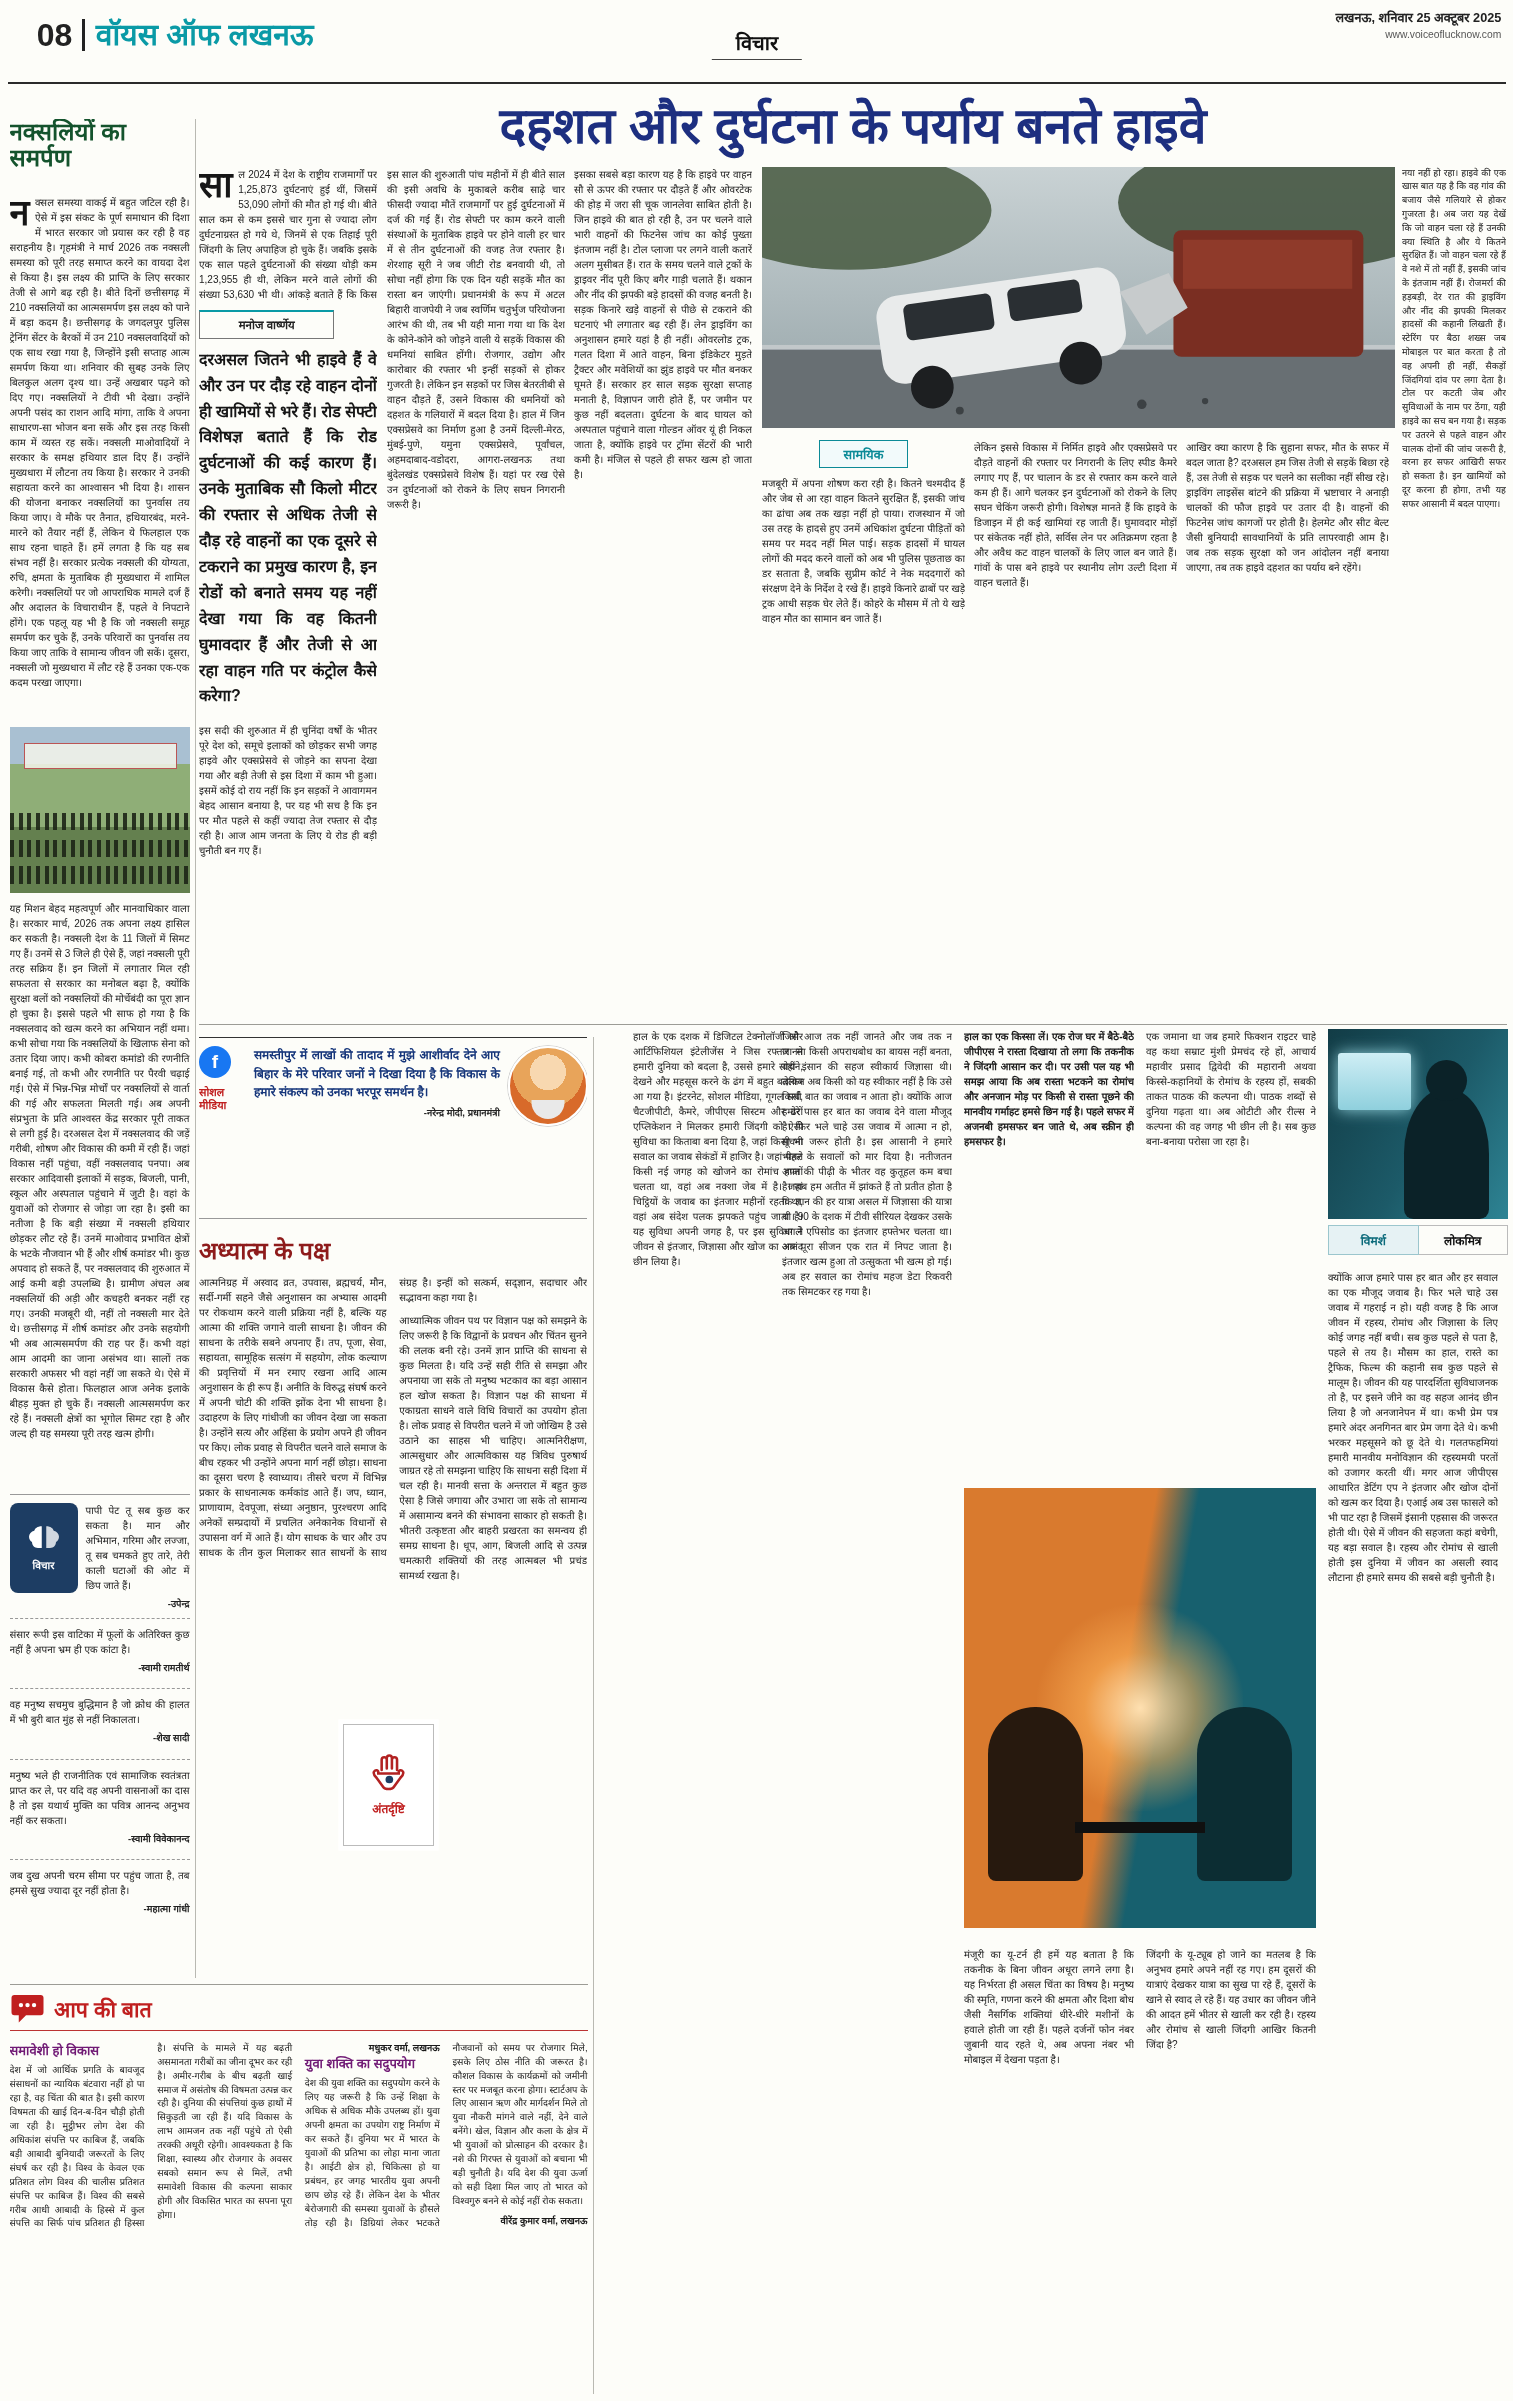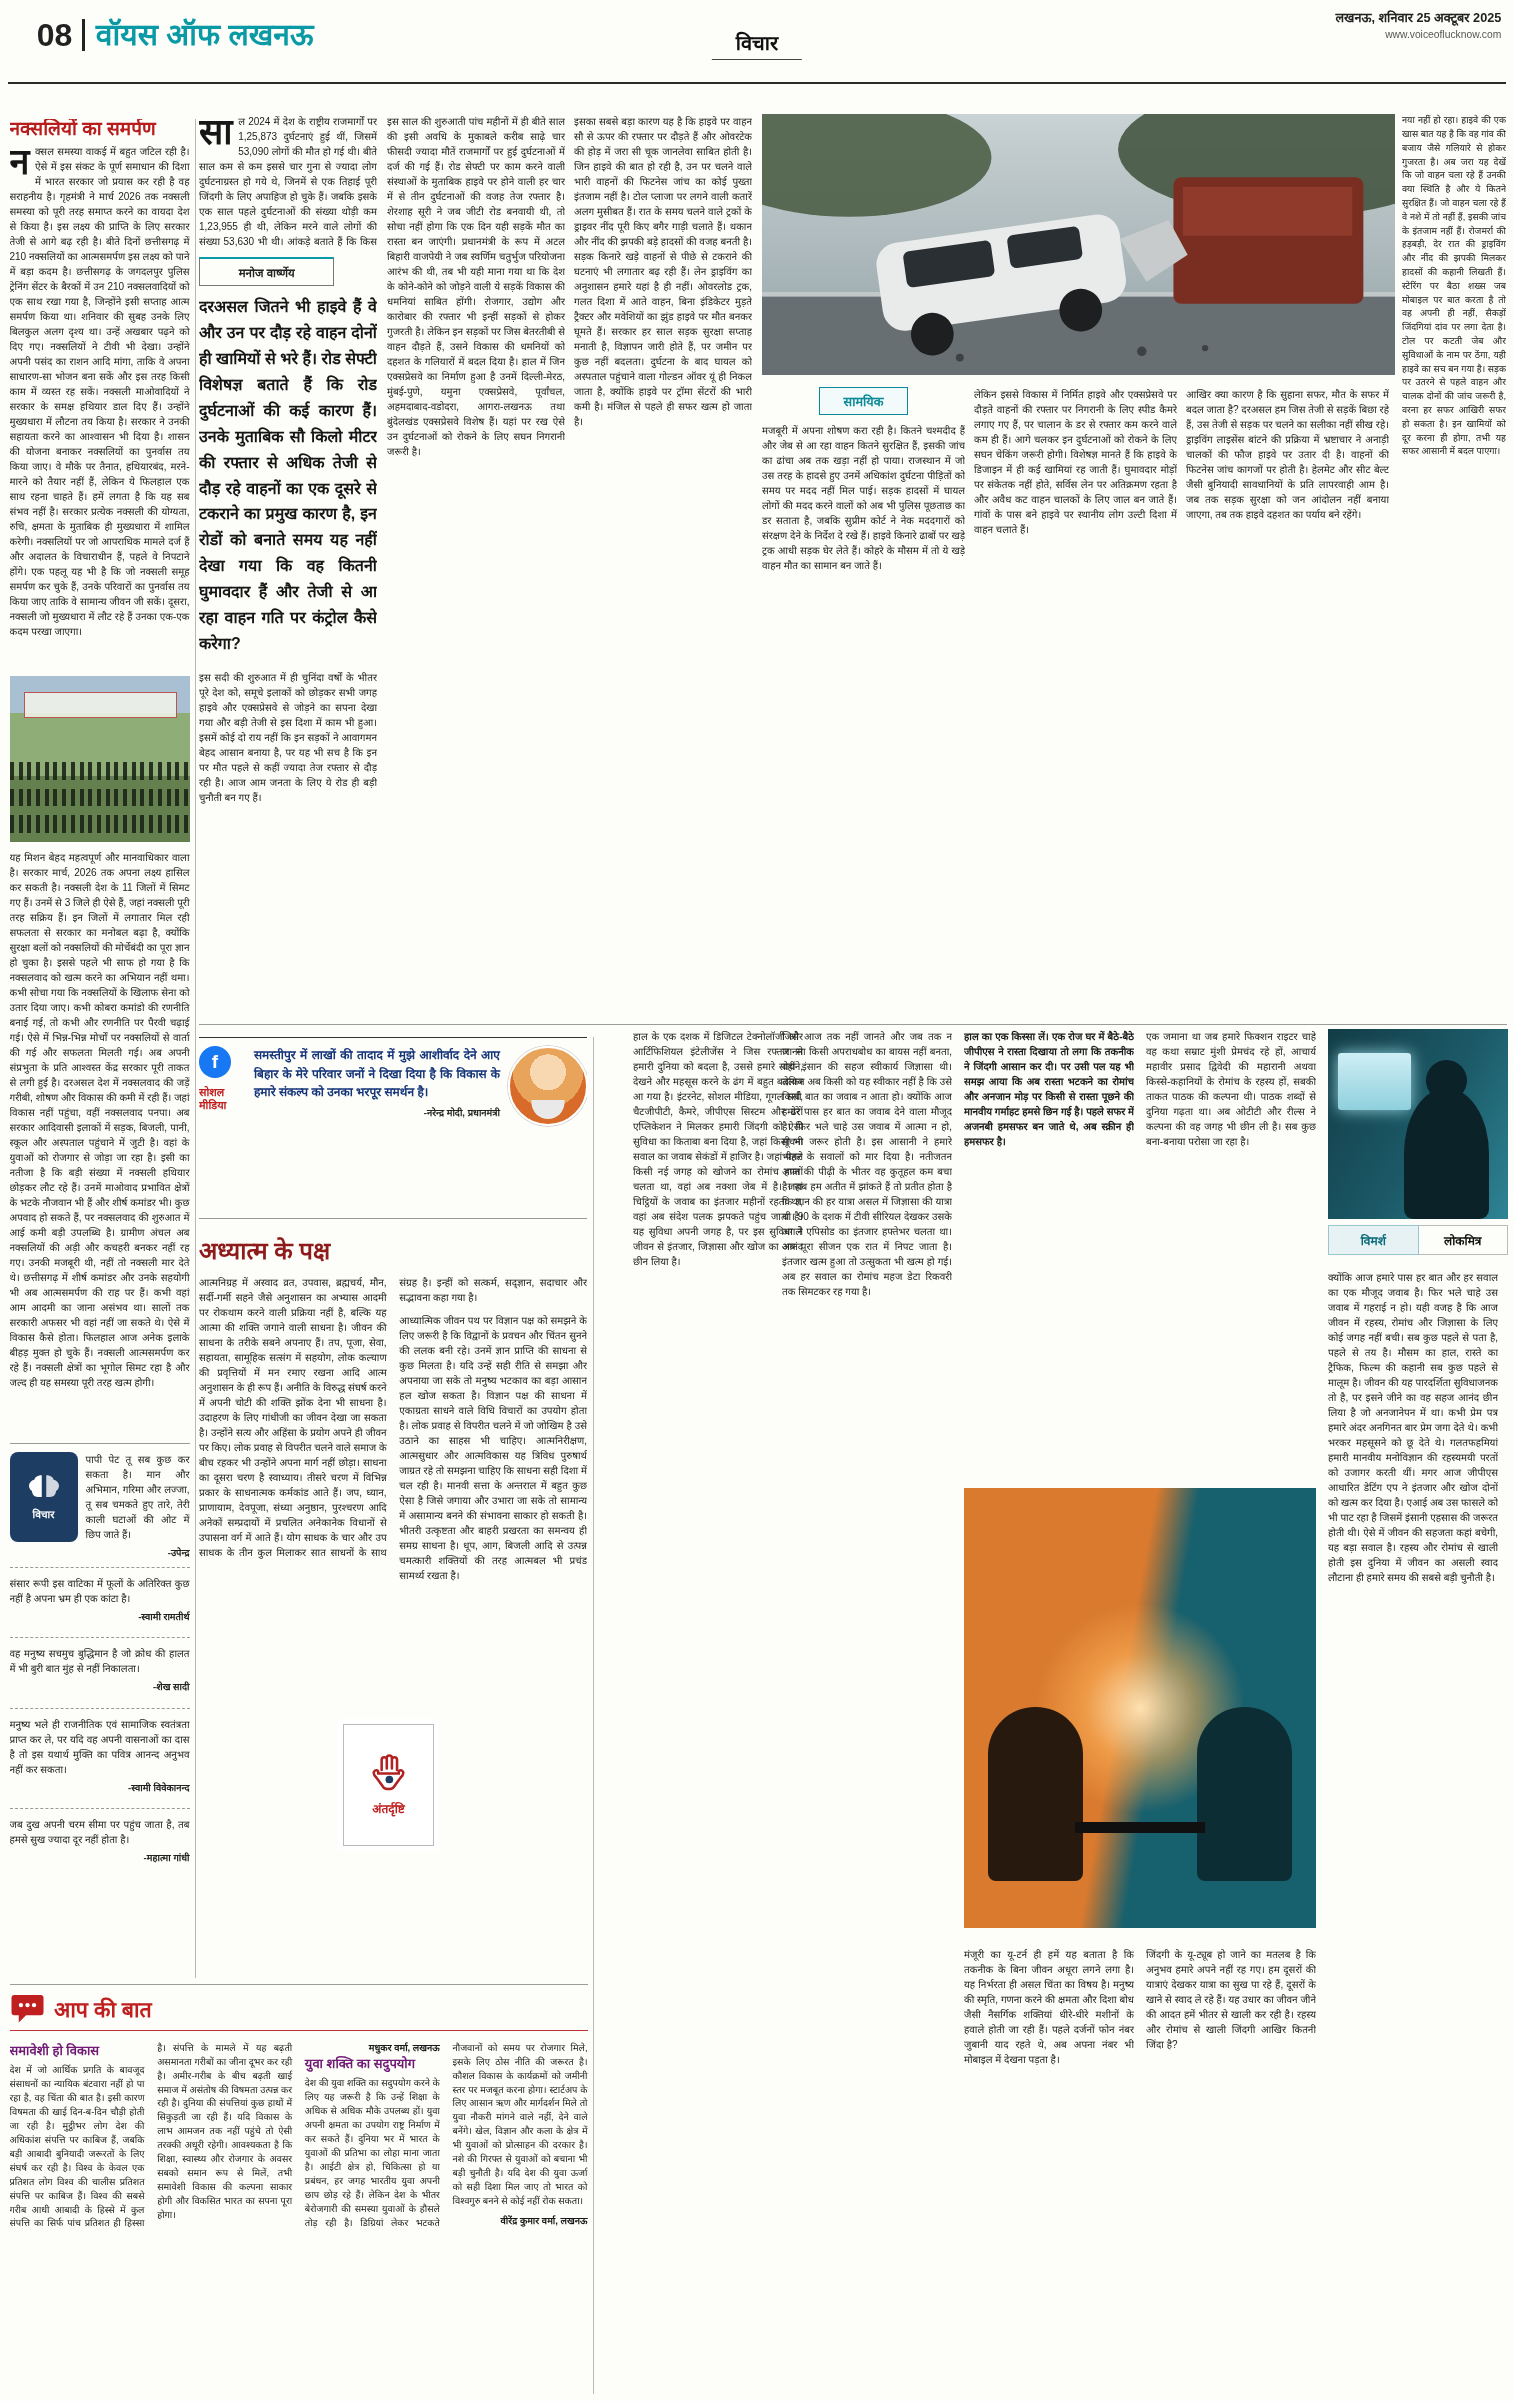--- a/index.html
+++ b/index.html
@@ -18,21 +18,21 @@
   .hdr-rule{position:absolute;left:8px;top:82px;width:1498px;height:2.4px;background:#2b2b2b;}
 
   
   .body-txt{font-size:10px;line-height:1.5;text-align:justify;color:#1b1b1b;margin:0;}
   .vrule{position:absolute;width:0.8px;background:#b9b9b2;}
   .hrule{position:absolute;height:0.8px;background:#9c9c96;}
   .dropcap{float:left;font-size:36px;line-height:.85;font-weight:bold;padding:3.2px 5.5px 0 0;color:#161616;}
 
   
   .rail{position:absolute;left:9.5px;top:119px;width:180px;height:1861px;overflow:hidden;}
-  .rail h2{font-size:19px;font-weight:bold;color:#b91c1c;margin:0 0 4px;line-height:1.1;}
+  .rail h2{font-size:24px;font-weight:bold;color:#14532d;margin:0 0 23px;line-height:1.1;}
   .rail .p1{height:524px;overflow:hidden;}
   .rail .p2{height:579px;overflow:hidden;margin-top:8px;}
   .naxal-photo{position:relative;width:180px;height:166px;margin-top:8px;
      background:linear-gradient(#a9c0d2 0 22%,#8fae77 22% 60%,#64804f 60% 100%);overflow:hidden;}
   .naxal-photo .banner{position:absolute;left:8%;top:10%;width:84%;height:14%;background:rgba(245,245,235,.85);border:0.8px solid #b55;}
   .naxal-photo .crowd{position:absolute;left:0;width:100%;height:17.4px;
      background:repeating-linear-gradient(90deg,rgba(28,36,22,.9) 0 4px,rgba(0,0,0,0) 4px 8.7px);}
   .thought-row{display:flex;margin-top:14.2px;padding-top:8px;border-top:0.8px solid #999;}
   .thought-box{width:68px;height:90px;background:#1d3d63;border-radius:8px;flex:none;
      display:flex;flex-direction:column;align-items:center;justify-content:center;gap:4.7px;}
@@ -188,20 +188,21 @@
     </div>
     <div class="rail-quote">
       <p class="body-txt">जब दुख अपनी चरम सीमा पर पहुंच जाता है, तब हमसे सुख ज्यादा दूर नहीं होता है।</p>
       <span class="attrib">-महात्मा गांधी</span>
     </div>
   </aside>
 
   <div class="vrule" style="left:195px;top:119px;height:1859px;"></div>
 
   <section class="highway">
+    <h1>दहशत और दुर्घटना के पर्याय बनते हाइवे</h1>
     <div class="hw-content">
 
       <div class="col hwc1">
         <p class="body-txt intro"><span class="dropcap">सा</span><span>ल 2024 में देश के राष्ट्रीय राजमार्गों पर 1,25,873 दुर्घटनाएं हुई थीं, जिसमें 53,090 लोगों की मौत हो गई थी। बीते साल कम से कम इससे चार गुना से ज्यादा लोग दुर्घटनाग्रस्त हो गये थे, जिनमें से एक तिहाई पूरी जिंदगी के लिए अपाहिज हो चुके हैं। जबकि इसके एक साल पहले दुर्घटनाओं की संख्या थोड़ी कम 1,23,955 ही थी, लेकिन मरने वाले लोगों की संख्या 53,630 भी थी। आंकड़े बताते हैं कि किस तरह हमारे राजमार्ग या हाइवे दुर्घटनाओं और दहशत का पर्याय बन गये हैं। यहां ज्यादातर हाइवे पर सालाना तेज रफ्तार ड्राइविंग होती है। साल 2022 में राजमार्गों पर हुई कुल दुर्घटनाओं में 72.3 प्रतिशत मौतें और 71.20 प्रतिशत दुर्घटनाओं को लेकर समझा गया था।</span></p>
         <div class="author-box">मनोज वार्ष्णेय</div>
         <p class="pullquote">दरअसल जितने भी हाइवे हैं वे और उन पर दौड़ रहे वाहन दोनों ही खामियों से भरे हैं। रोड सेफ्टी विशेषज्ञ बताते हैं कि रोड दुर्घटनाओं की कई कारण हैं। उनके मुताबिक सौ किलो मीटर की रफ्तार से अधिक तेजी से दौड़ रहे वाहनों का एक दूसरे से टकराने का प्रमुख कारण है, इन रोडों को बनाते समय यह नहीं देखा गया कि वह कितनी घुमावदार हैं और तेजी से आ रहा वाहन गति पर कंट्रोल कैसे करेगा?</p>
         <p class="body-txt tailtxt">इस सदी की शुरुआत में ही चुनिंदा वर्षों के भीतर पूरे देश को, समूचे इलाकों को छोड़कर सभी जगह हाइवे और एक्सप्रेसवे से जोड़ने का सपना देखा गया और बड़ी तेजी से इस दिशा में काम भी हुआ। इसमें कोई दो राय नहीं कि इन सड़कों ने आवागमन बेहद आसान बनाया है, पर यह भी सच है कि इन पर मौत पहले से कहीं ज्यादा तेज रफ्तार से दौड़ रही है। आज आम जनता के लिए ये रोड ही बड़ी चुनौती बन गए हैं।</p>
       </div>
 
       <div class="col hwc2">

